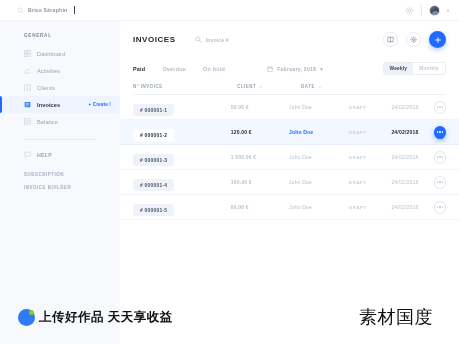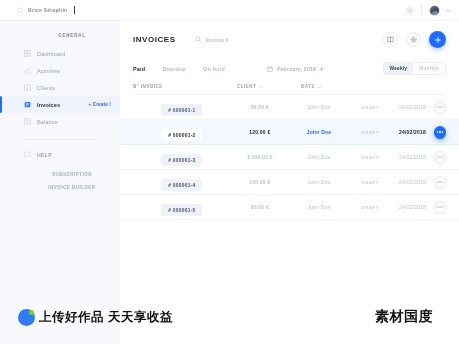--- a/index.html
+++ b/index.html
@@ -2,21 +2,21 @@
 <html><head>
 <meta charset="utf-8">
 <style>
   * { margin:0; padding:0; box-sizing:border-box; }
   html, body {
     width:459px; height:344px;
     font-family:"Liberation Sans", sans-serif;
     background:#ffffff;
     overflow:hidden;
   }
-  .app { position:relative; width:459px; height:344px; background:#bef264;text-align:center; }
+  .app { position:relative; width:459px; height:344px; background:#bef264; }
 
   
   .topbar {
     position:absolute; left:0; top:0; width:459px; height:21px;
     background:#ffffff; display:flex; align-items:center;
     border-bottom:1px solid #f1f3f7;
   }
   .topbar-search { display:flex; align-items:center; gap:4px; margin-left:17px; }
   .topbar-search .tb-text {
     font-size:5.2px; color:#8a93a8; letter-spacing:.2px; font-weight:600;
@@ -150,24 +150,24 @@
   .wm-logo {
     position:relative; width:17px; height:17px; border-radius:50%;
     background:#2f7bf6; margin-left:18px; flex:0 0 auto;
   }
   .wm-logo::after{
     content:""; position:absolute; right:1px; top:1px; width:5px; height:5px;
     border-radius:50%; background:#7ed321;
   }
   .wm-text1 {
     position:relative; font-size:12.5px; font-weight:700; color:#111;
-    margin-left:4px; letter-spacing:.5px; white-space:nowrap;
+    margin-left:4px; letter-spacing:.5px; white-space:nowrap;font-family:Liberation Serif, serif;
   }
   .wm-right { position:absolute; right:26px; display:flex; align-items:baseline; gap:7px; }
-  .wm-text2 { font-size:14px; font-weight:700; color:#111; letter-spacing:.5px; }
+  .wm-text2 { font-size:18px; font-weight:400; color:#111; letter-spacing:.5px; }
   .wm-text3 { font-size:12.5px; font-weight:700; color:#111; letter-spacing:.3px; }
 </style>
 </head>
 <body>
 
 <div class="app">
 
   <div class="topbar">
     <div class="topbar-search">
       <svg class="nico" viewBox="0 0 16 16" width="7" height="7">

